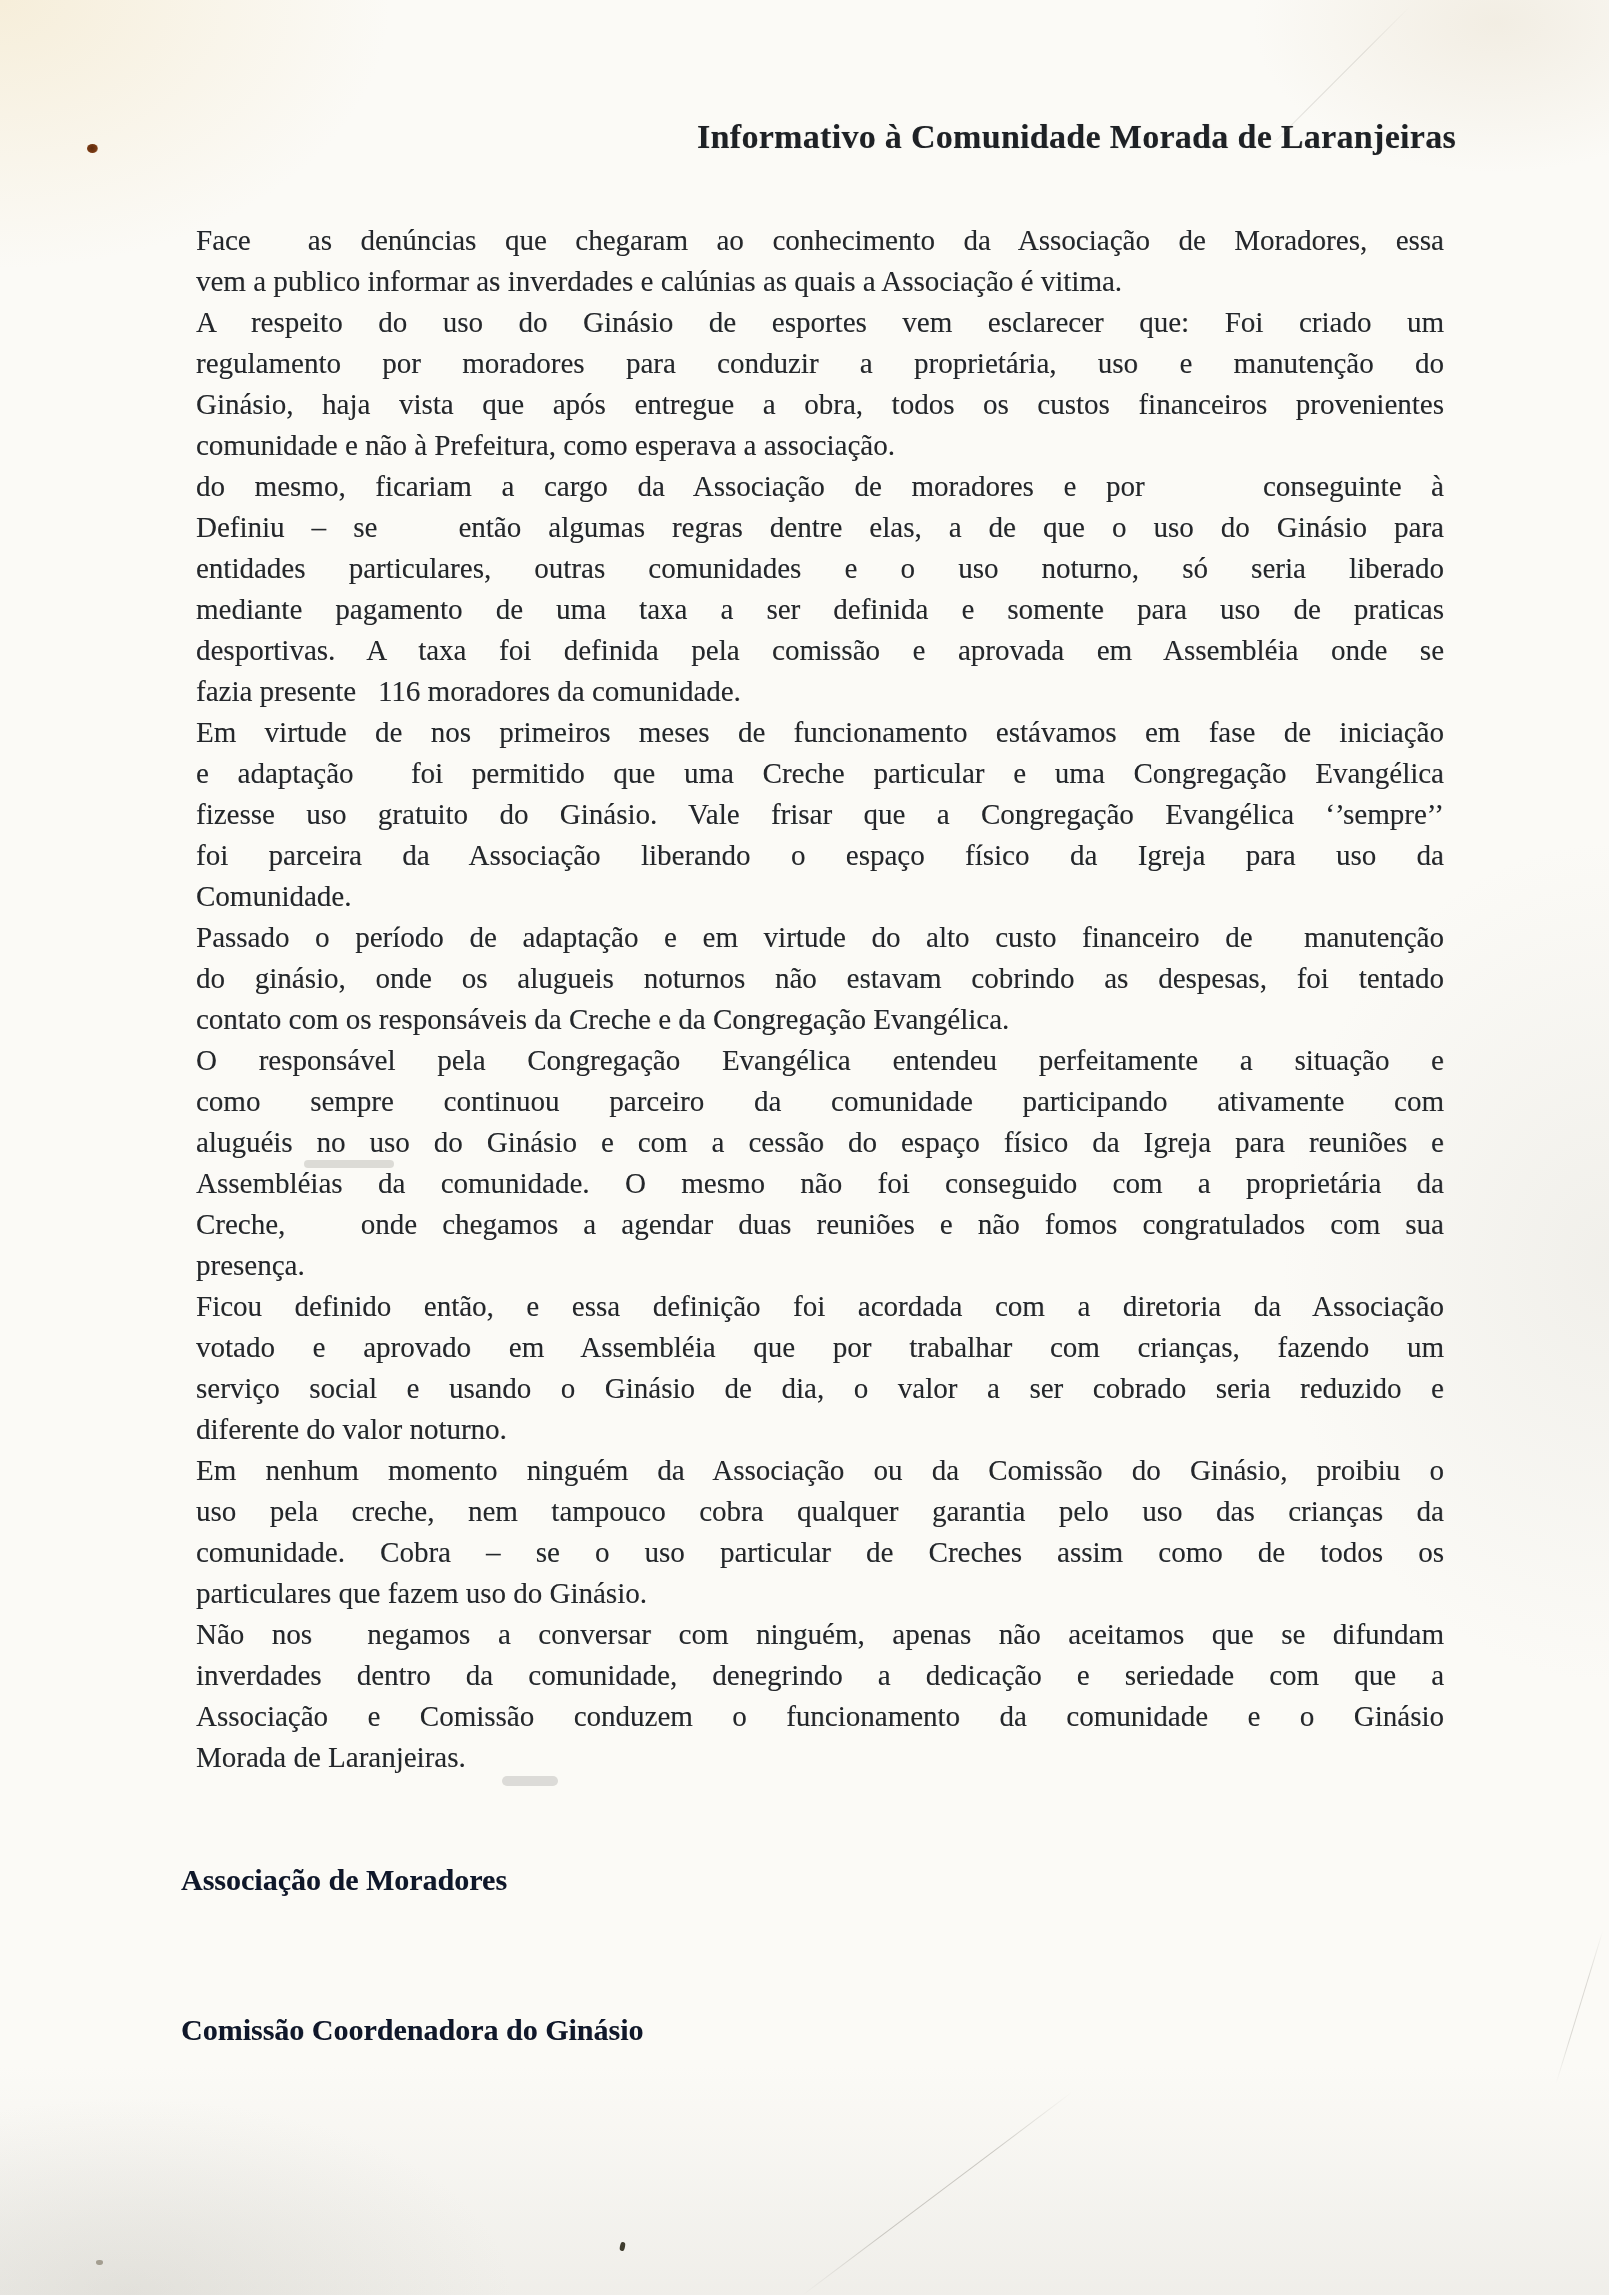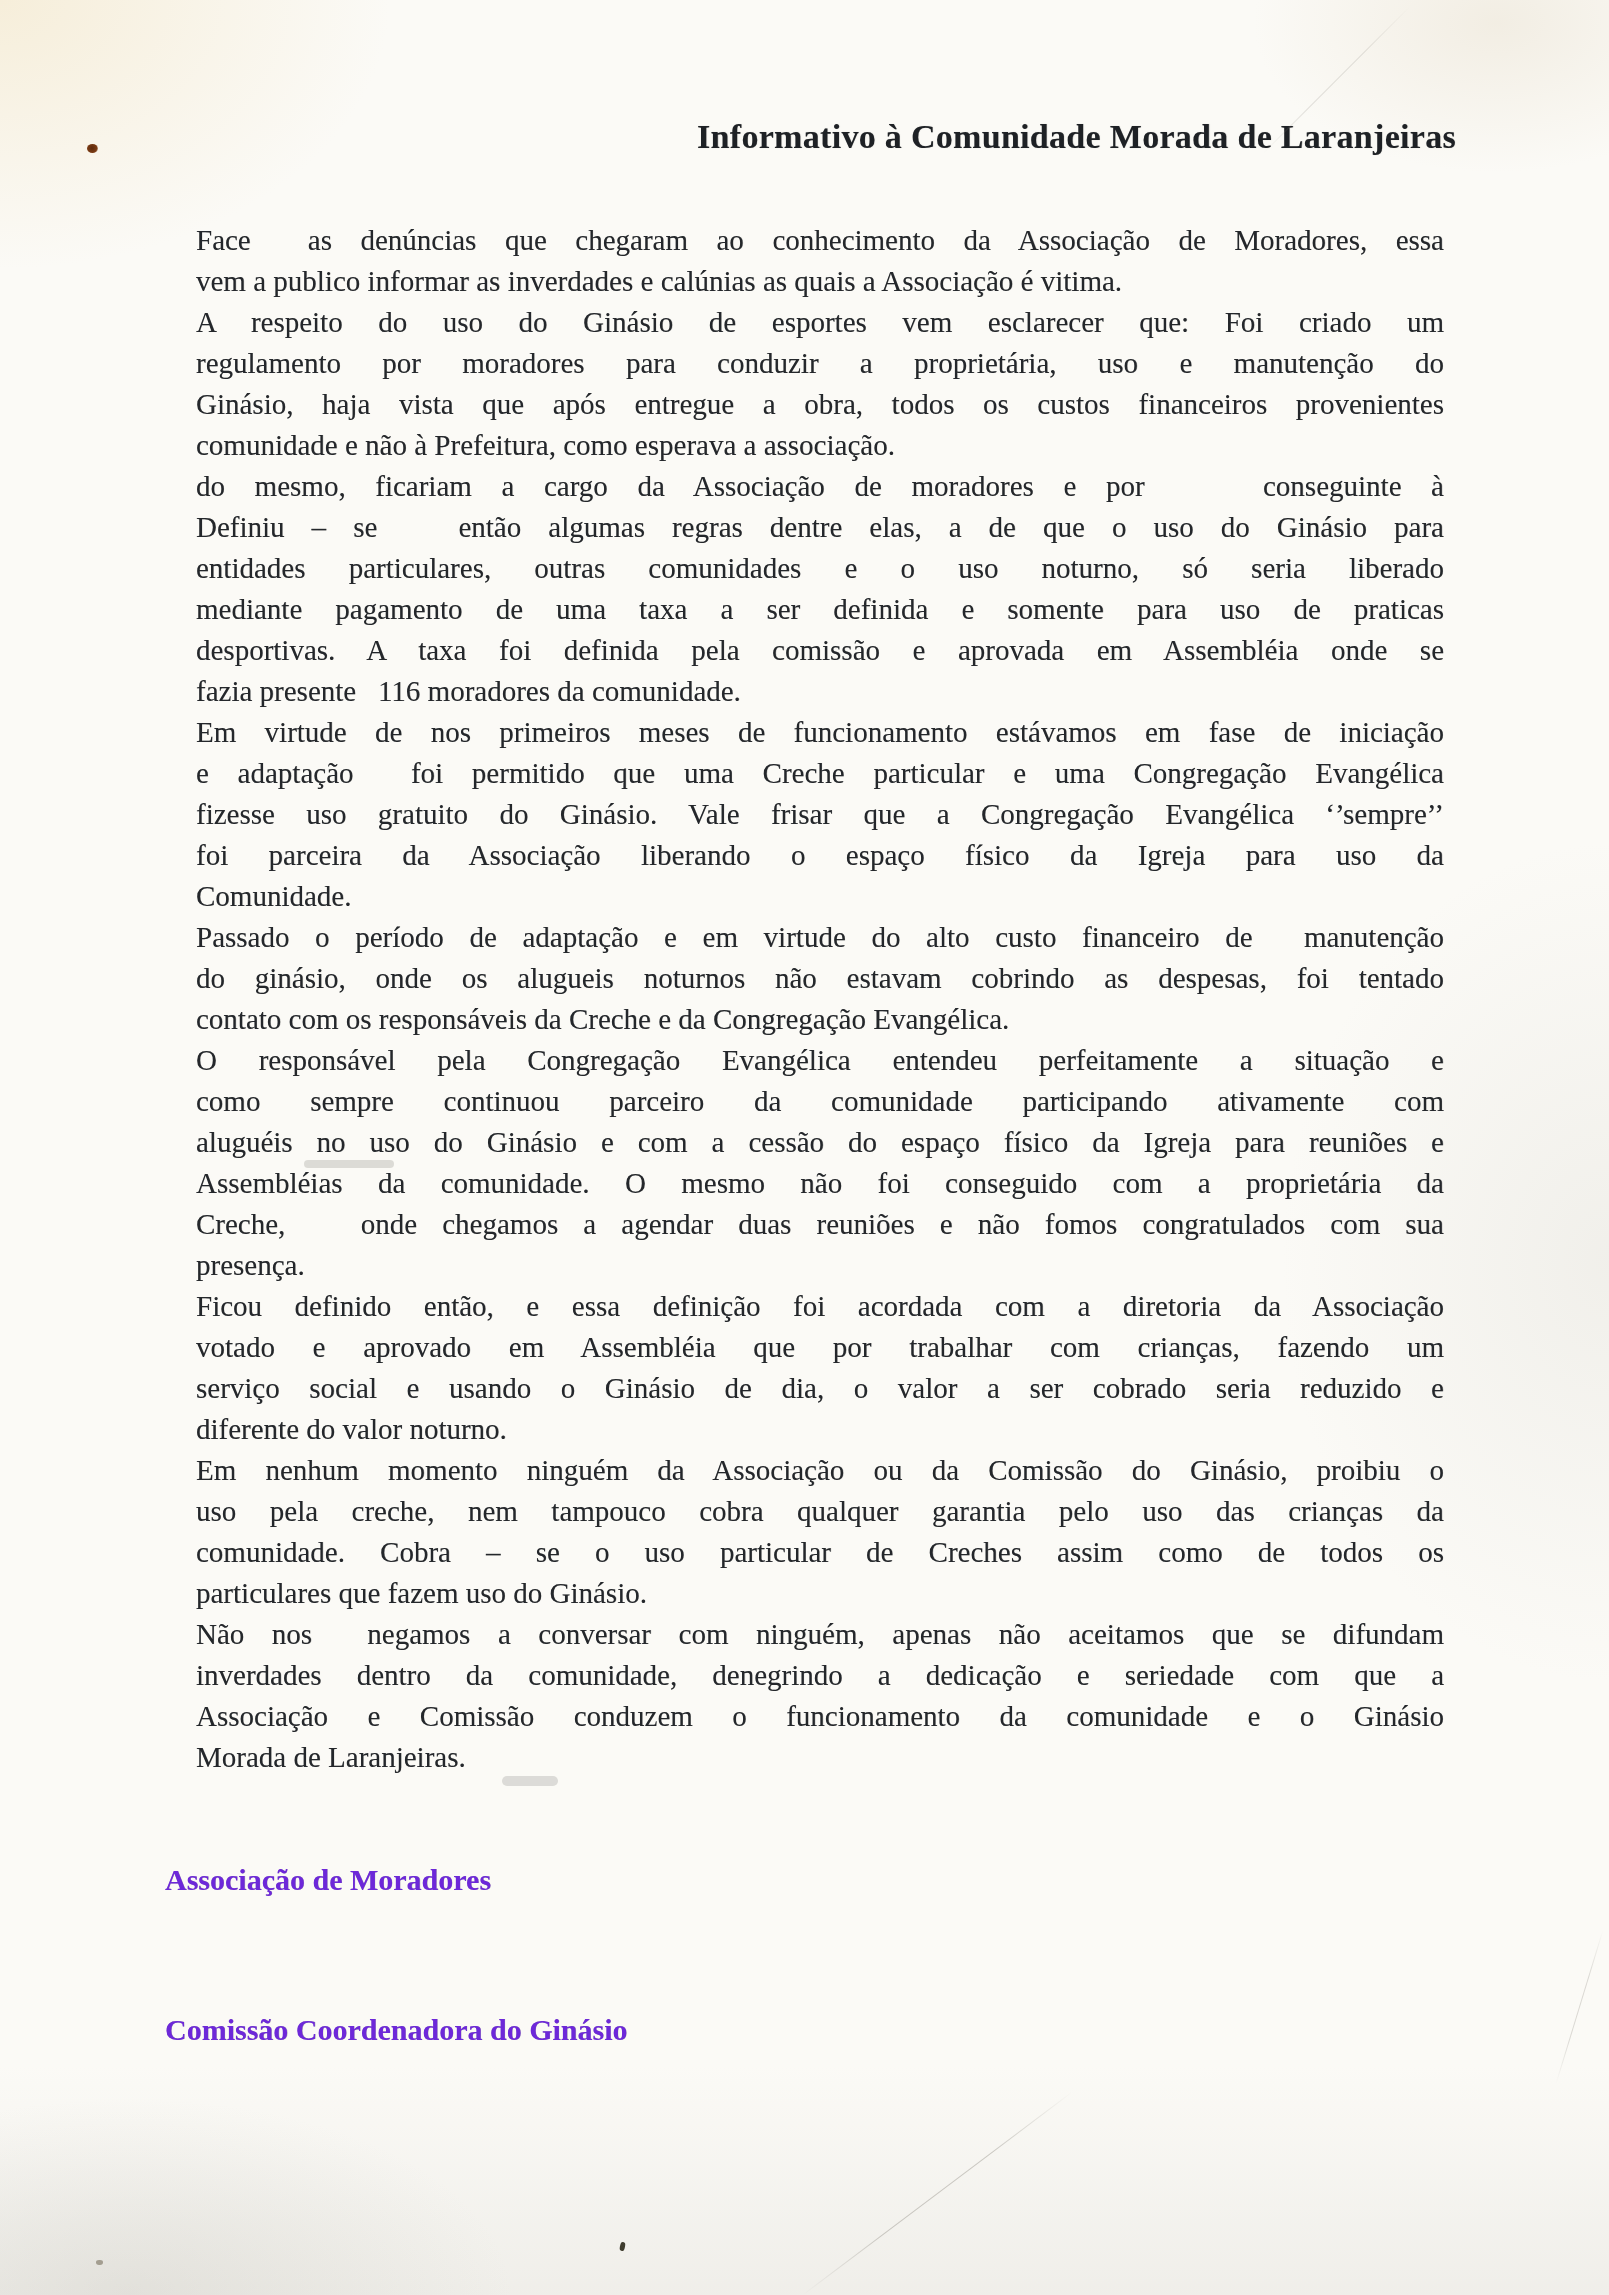--- a/index.html
+++ b/index.html
@@ -28,22 +28,22 @@
     position:absolute;top:220px;left:196px;width:1248px;
     text-shadow:0.3px 0.3px 0.5px rgba(70,70,70,0.4);
   }
   .line{
     height:41px;line-height:41px;font-size:29px;
     text-align:justify;text-align-last:justify;
     white-space:normal;
   }
   .line.last{text-align-last:left;}
   .signature{
-    position:absolute;left:165px;
-    font-size:30px;font-weight:bold;color:#6d28d9;
+    position:absolute;left:181px;
+    font-size:30px;font-weight:bold;color:#0f172a;
     text-shadow:0.3px 0.3px 0.5px rgba(70,70,70,0.4);
   }
   .sig-1{top:1863px;}
   .sig-2{top:1969px;margin-top:44px;}
   
   .ink-spot{
     position:absolute;left:87px;top:144px;width:11.4px;height:9.4px;
     background:radial-gradient(circle at 45% 45%, #5d2a0b 0%, #7a3b14 60%, rgba(122,59,20,0) 100%);
     border-radius:50%;
   }

